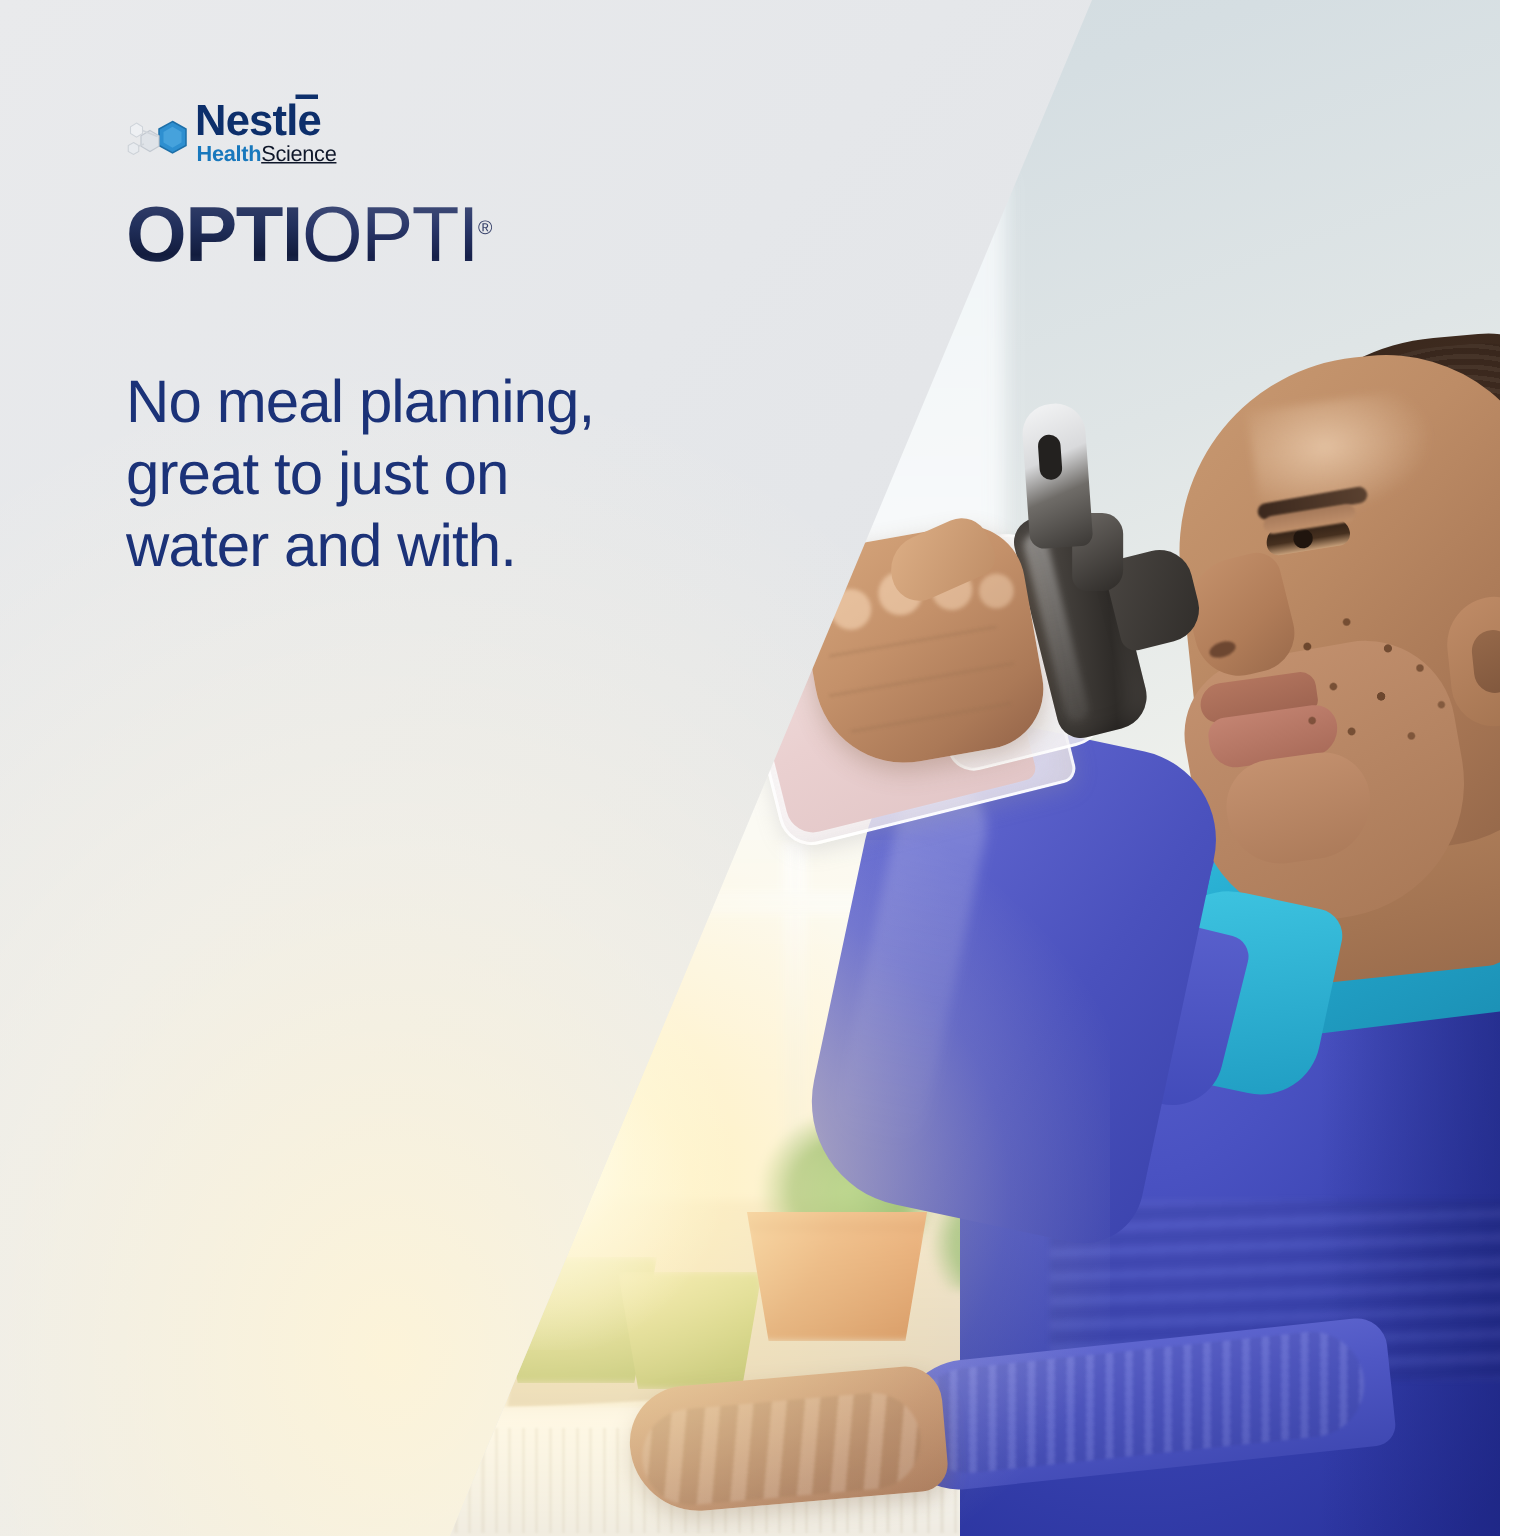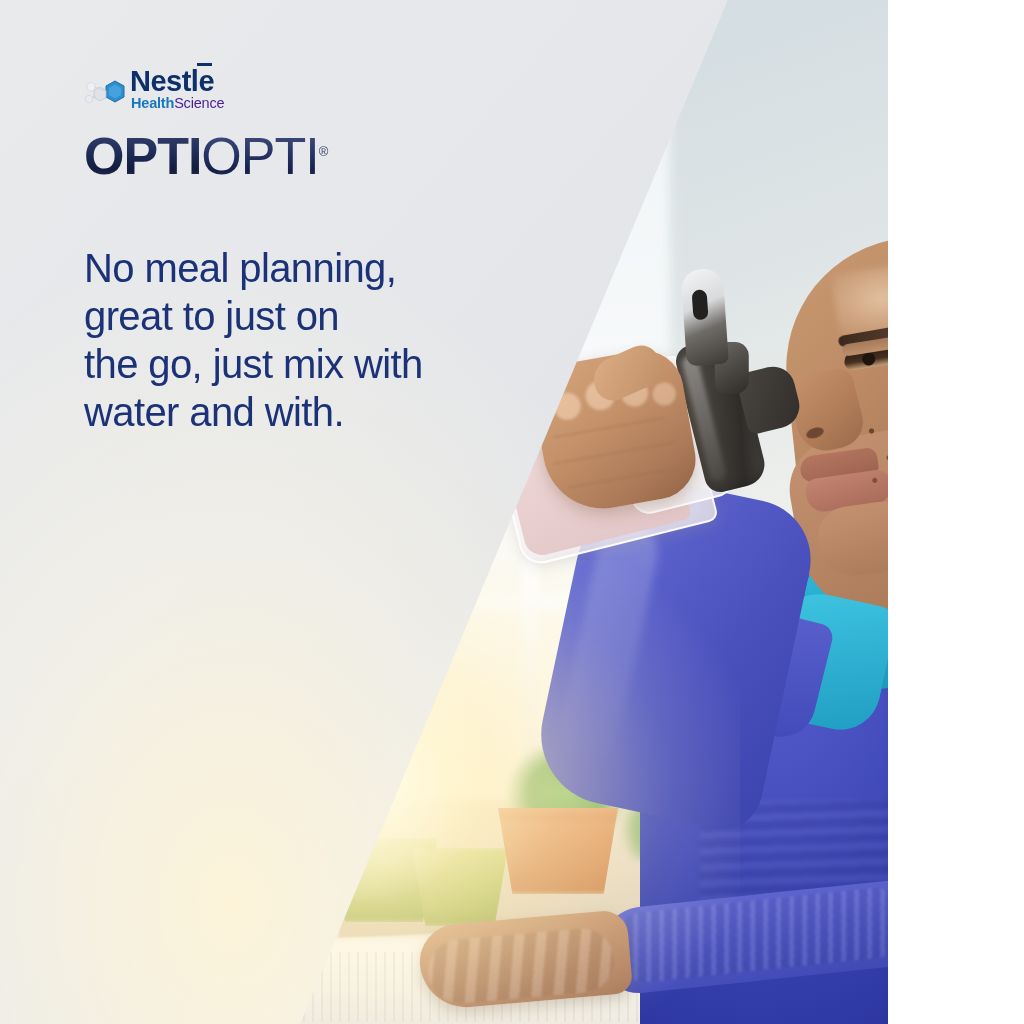--- a/index.html
+++ b/index.html
@@ -1,20 +1,20 @@
 <!DOCTYPE html>
 <html><head>
 <meta charset="utf-8">
 <style>
   * { margin:0; padding:0; box-sizing:border-box; }
   html,body { width:1024px; height:1024px; overflow:hidden; background:#fff; }
   body { font-family:"Liberation Sans", sans-serif; }
 
   #ad {
-    position:relative; width:888px; height:1024px; overflow:hidden;
+    position:relative; width:1000px; height:1024px; overflow:hidden;
     background:#e4e6e9;
   }
 
   
   .photo { position:absolute; inset:0; overflow:hidden; }
 
   
   .wall {
     position:absolute; left:0; top:0; width:1024px; height:1024px;
     background:
@@ -439,21 +439,21 @@
   }
   .nestle-word .macron {
     position:absolute; right:2px; top:-1px; width:15px; height:3px; background:#0d2f6b;
   }
   .hs-line {
     position:absolute; left:47px; top:31px;
     font-size:14.5px; font-weight:bold; letter-spacing:-.2px; line-height:17px;
     font-family:"Liberation Sans", sans-serif;
   }
   .hs-health { color:#1878bd; }
-  .hs-science { color:#4c1d95; font-weight:normal; }
+  .hs-science { color:#0f172a; font-weight:normal;text-decoration:underline; }
 
   .optifast {
     position:relative; margin-top:12px; height:52px;
     font-family:"Liberation Sans", sans-serif;
     font-size:52px; line-height:52px; letter-spacing:-.5px;
     color:#1b2a55; white-space:nowrap;
   }
   .opti { font-weight:bold; letter-spacing:-1px;
     background:linear-gradient(180deg,#39456f 0%, #22305c 38%, #121c3e 72%, #2c3a63 100%);
     -webkit-background-clip:text; background-clip:text; color:transparent;
@@ -596,17 +596,16 @@
     </div>
 
     <div class="optifast">
       <span class="opti">OPTI</span><span class="fast">OPTI</span><span class="reg">®</span>
     </div>
   </div>
 
   <div class="headline">
     <span class="ln">No meal planning,</span>
     <span class="ln">great to just on</span>
-    <span class="ln">the go, just mix with</span>
     <span class="ln">water and with.</span>
   </div>
 
 </div>
 
 </body></html>

